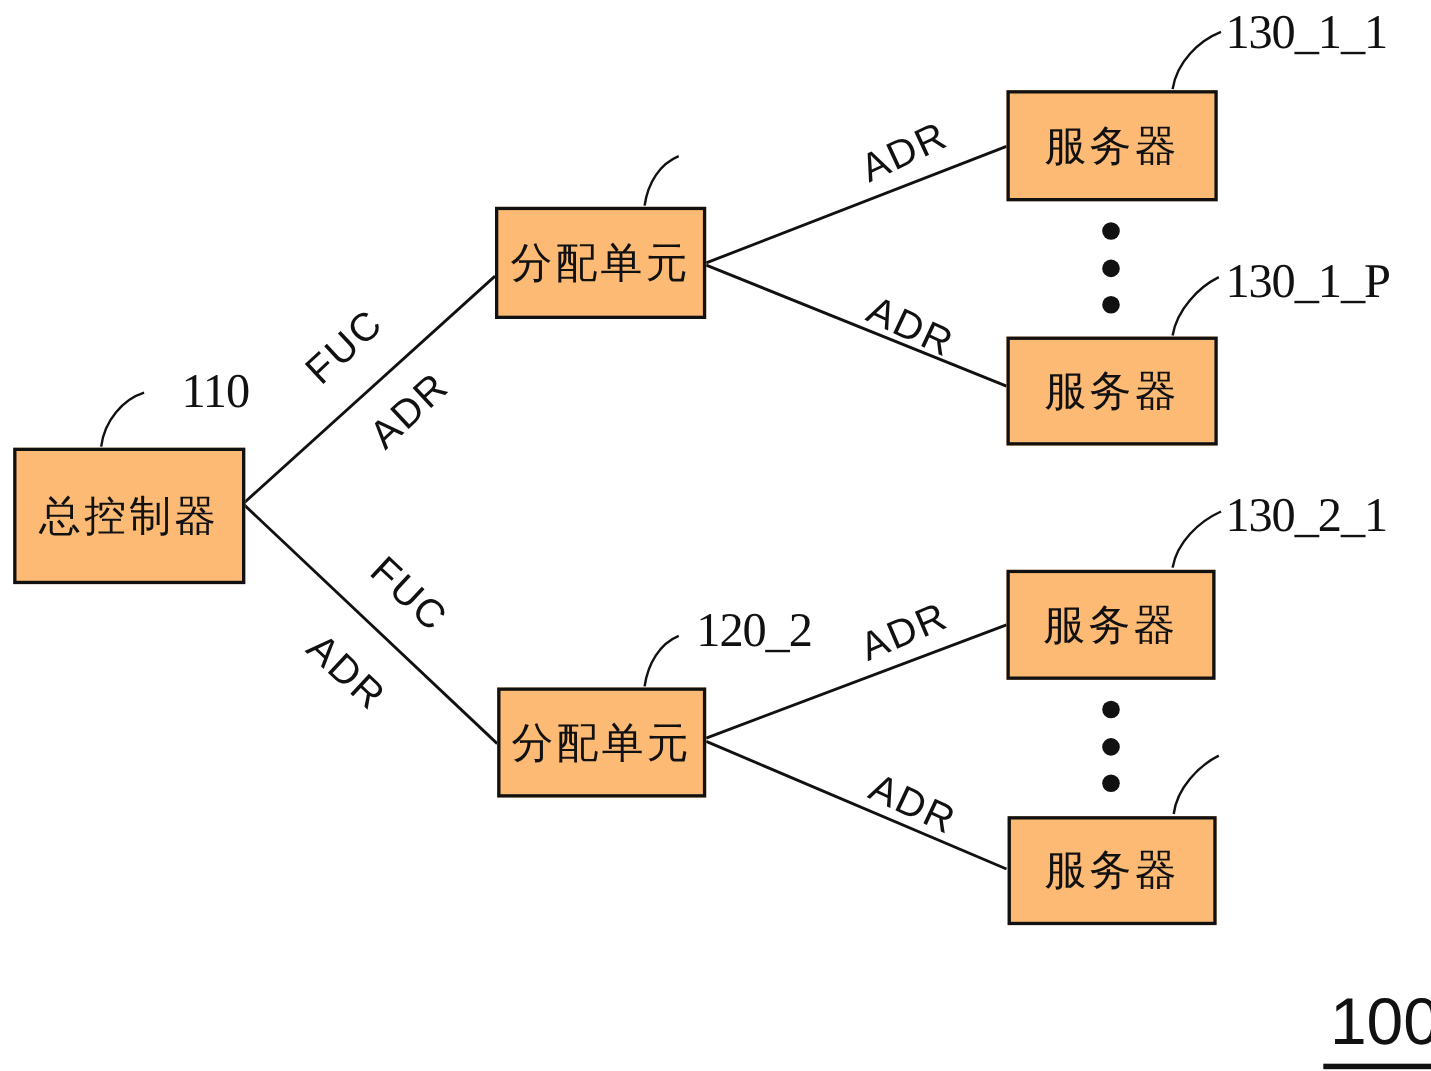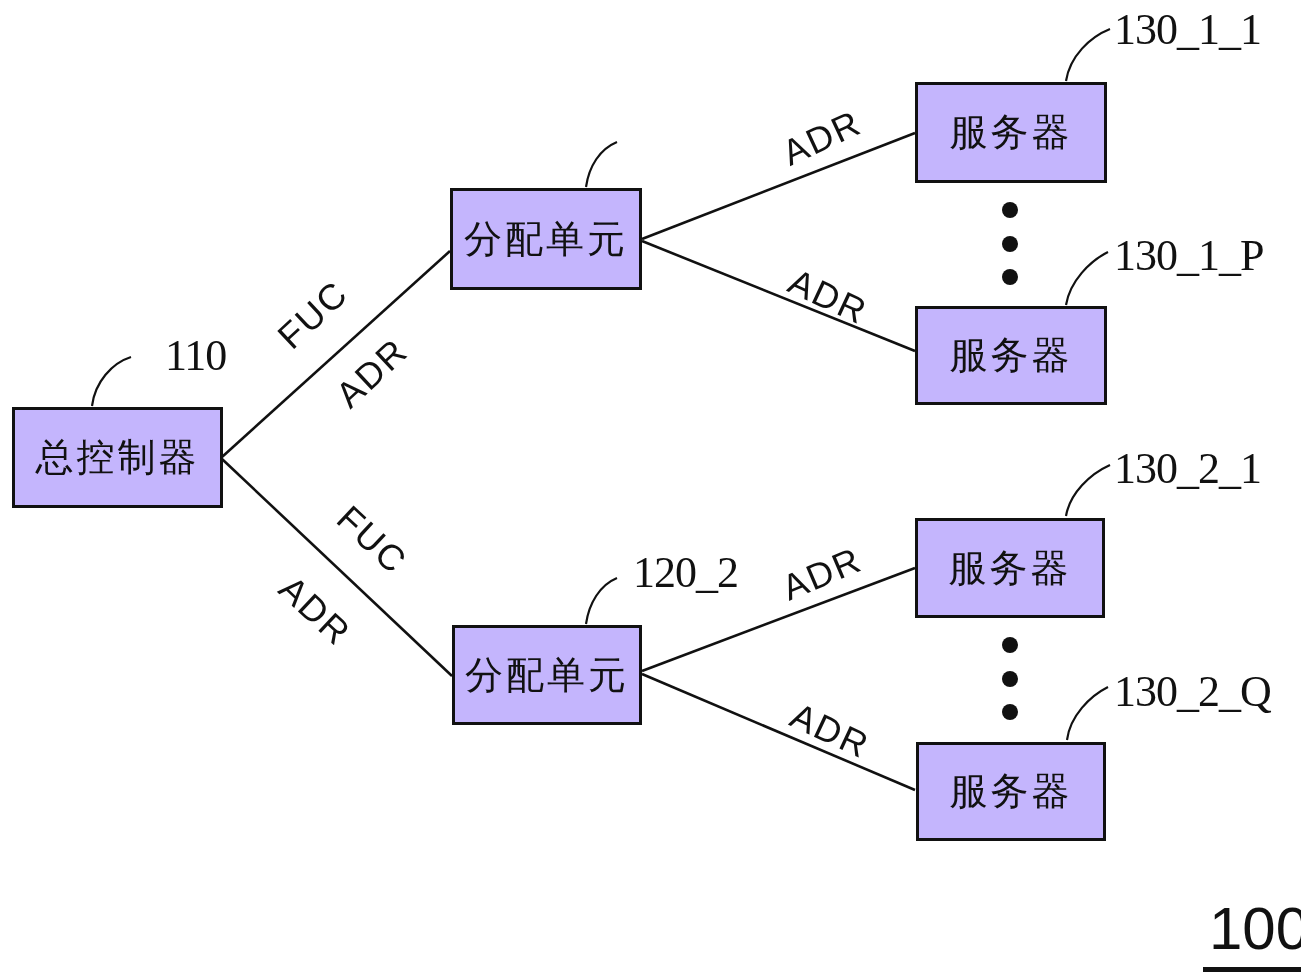--- a/index.html
+++ b/index.html
@@ -14,21 +14,21 @@
   }
   .layer {
     position: absolute;
     left: 0; top: 0;
     width: 1301px; height: 974px;
   }
   .node {
     position: absolute;
     box-sizing: border-box;
     border: 3px solid #111111;
-    background: #c4b5fd;
+    background: #fdba74;
     display: flex;
     align-items: center;
     justify-content: center;
     font-size: 38px;
     letter-spacing: 3px;
     white-space: nowrap;
   }
   .ref-label {
     position: absolute;
     font-size: 44px;
@@ -82,21 +82,21 @@
       <circle cx="1010" cy="244" r="8"></circle>
       <circle cx="1010" cy="277" r="8"></circle>
     </g>
     <g fill="#111111">
       <circle cx="1010" cy="645" r="8"></circle>
       <circle cx="1010" cy="679" r="8"></circle>
       <circle cx="1010" cy="712" r="8"></circle>
     </g>
   </svg>
 
-  <div class="node" style="left:12px; top:407px; width:211px; height:101px;">
+  <div class="node" style="left:12px; top:407px; width:211px; height:124px;">
     <span>总控制器</span>
   </div>
 
   <div class="node" style="left:450px; top:188px; width:192px; height:102px;">
     <span>分配单元</span>
   </div>
 
   <div class="node" style="left:452px; top:625px; width:190px; height:100px;">
     <span>分配单元</span>
   </div>
@@ -115,21 +115,20 @@
 
   <div class="node" style="left:916px; top:742px; width:190px; height:99px;">
     <span>服务器</span>
   </div>
 
   <div class="ref-label" style="left:141px; top:334px;margin-left:24px;">110</div>
   <div class="ref-label" style="left:633px; top:551px;">120_2</div>
   <div class="ref-label" style="left:1114px; top:8px;">130_1_1</div>
   <div class="ref-label" style="left:1114px; top:234px;">130_1_P</div>
   <div class="ref-label" style="left:1114px; top:447px;text-align:center;">130_2_1</div>
-  <div class="ref-label" style="left:1114px; top:670px;">130_2_Q</div>
 
   <div class="edge-label" style="left:313px; top:315px; transform:translate(-50%,-50%) rotate(-43deg);">FUC</div>
   <div class="edge-label" style="left:372px; top:373px; transform:translate(-50%,-50%) rotate(-43deg);">ADR</div>
   <div class="edge-label" style="left:372px; top:540px; transform:translate(-50%,-50%) rotate(43deg);">FUC</div>
   <div class="edge-label" style="left:315px; top:611px; transform:translate(-50%,-50%) rotate(43deg);">ADR</div>
   <div class="edge-label" style="left:822px; top:138px; transform:translate(-50%,-50%) rotate(-25deg);">ADR</div>
   <div class="edge-label" style="left:828px; top:297px; transform:translate(-50%,-50%) rotate(25deg);">ADR</div>
   <div class="edge-label" style="left:822px; top:574px; transform:translate(-50%,-50%) rotate(-23deg);">ADR</div>
   <div class="edge-label" style="left:830px; top:731px; transform:translate(-50%,-50%) rotate(25deg);">ADR</div>
 

